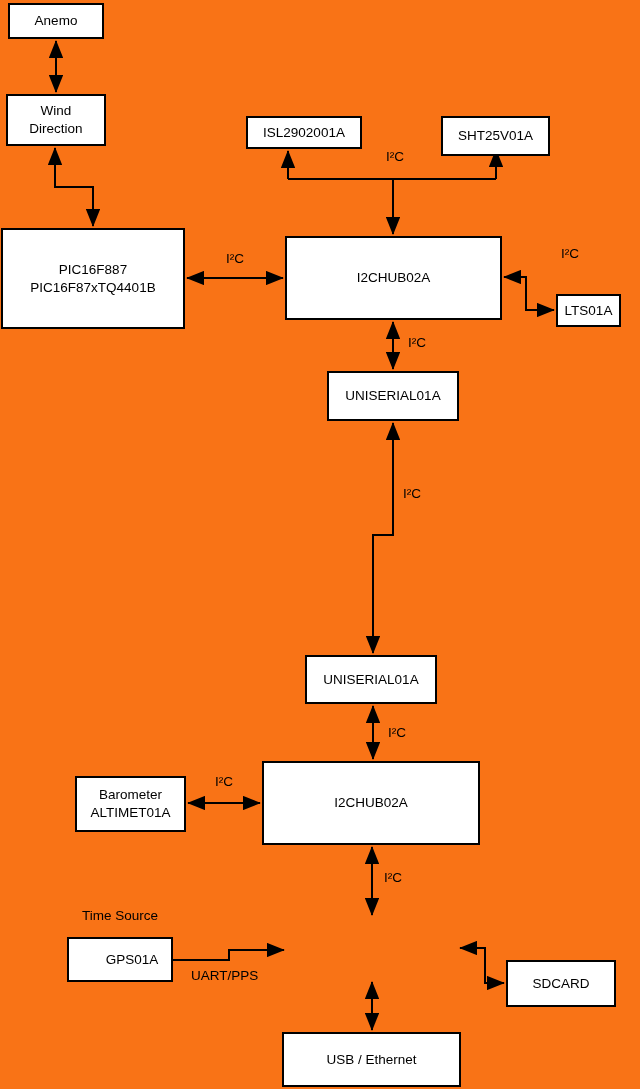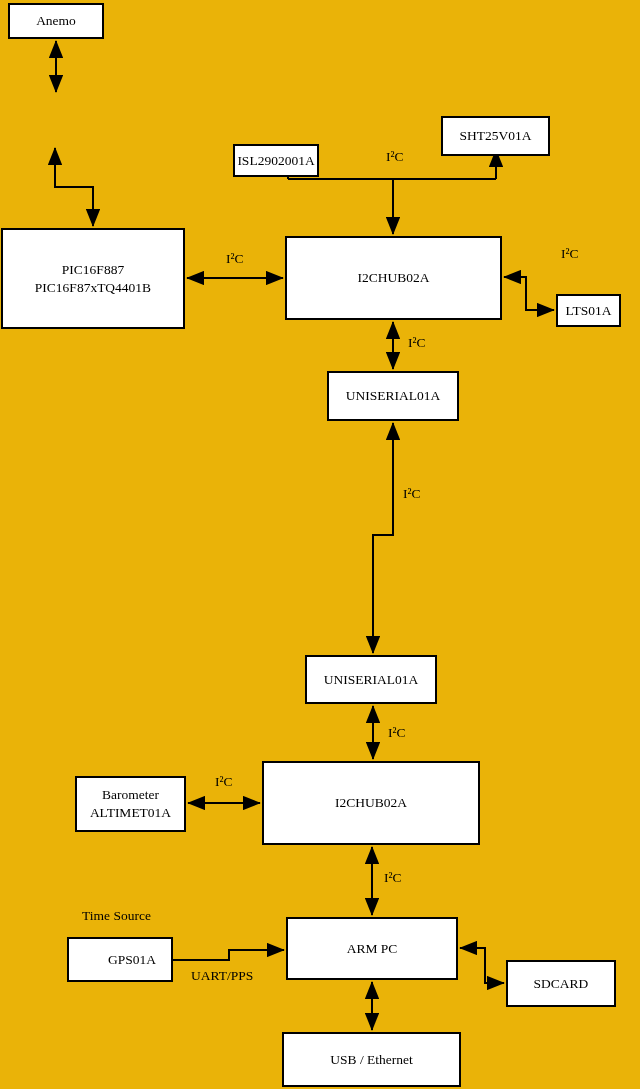--- a/index.html
+++ b/index.html
@@ -4,22 +4,22 @@
 <style>
   html, body {
     margin: 0;
     padding: 0;
     background: #ffffff;
   }
   .stage {
     position: relative;
     width: 640px;
     height: 1089px;
-    background: #eab308;
-    font-family: Liberation Serif, serif;
+    background: #f97316;
+    font-family: Liberation Sans, sans-serif;
     color: #000000;
     overflow: hidden;
   }
   .wires {
     position: absolute;
     left: 0;
     top: 0;
     width: 640px;
     height: 1089px;
   }
@@ -40,21 +40,21 @@
   .flabel {
     position: absolute;
     font-size: 13.5px;
     line-height: 1.1;
     white-space: nowrap;
   }
   
   #b-anemo      { left: 8px;   top: 3px;    width: 96px;  height: 36px; }
   #b-wind       { left: 6px;   top: 94px;   width: 100px; height: 52px; }
   #b-pic        { left: 1px;   top: 228px;  width: 184px; height: 101px; }
-  #b-isl        { left: 233px; top: 116px;  width: 86px; height: 33px; margin-top: 28px; }
+  #b-isl        { left: 246px; top: 116px;  width: 116px; height: 33px; }
   #b-sht        { left: 441px; top: 116px;  width: 109px; height: 40px; }
   #b-hub1       { left: 285px; top: 236px;  width: 217px; height: 84px; }
   #b-lts        { left: 556px; top: 294px;  width: 65px;  height: 33px; }
   #b-uni1       { left: 327px; top: 371px;  width: 132px; height: 50px; }
   #b-uni2       { left: 305px; top: 655px;  width: 132px; height: 49px; }
   #b-hub2       { left: 262px; top: 761px;  width: 218px; height: 84px; }
   #b-baro       { left: 75px;  top: 776px;  width: 111px; height: 56px; }
   #b-gps        { left: 67px;  top: 937px;  width: 106px; height: 45px; padding-left: 24px; }
   #b-arm        { left: 286px; top: 917px;  width: 172px; height: 63px; }
   #b-sdcard     { left: 506px; top: 960px;  width: 110px; height: 47px; text-align: center; }
@@ -99,20 +99,24 @@
       <path d="M173,960 L229,960 L229,950 L284,950" marker-end="url(#ah)"></path>
       <path d="M460,948 L485,948 L485,983 L504,983" marker-start="url(#ah)" marker-end="url(#ah)"></path>
       <path d="M372,982 L372,1030" marker-start="url(#ah)" marker-end="url(#ah)"></path>
     </g>
   </svg>
 
   <div class="box" id="b-anemo">
     <span>Anemo</span>
   </div>
 
+  <div class="box" id="b-wind">
+    <span>Wind</span>
+    <span>Direction</span>
+  </div>
 
   <div class="box" id="b-pic">
     <span>PIC16F887</span>
     <span>PIC16F87xTQ4401B</span>
   </div>
 
   <div class="box" id="b-isl">
     <span>ISL2902001A</span>
   </div>
 
@@ -142,23 +146,20 @@
 
   <div class="box" id="b-baro">
     <span>Barometer</span>
     <span>ALTIMET01A</span>
   </div>
 
   <div class="box" id="b-gps">
     <span>GPS01A</span>
   </div>
 
-  <div class="box" id="b-arm">
-    <span>ARM PC</span>
-  </div>
 
   <div class="box" id="b-sdcard">
     <span>SDCARD</span>
   </div>
 
   <div class="box" id="b-usbeth">
     <span>USB / Ethernet</span>
   </div>
 
   <span class="flabel" id="l-i2c-top">I²C</span>

